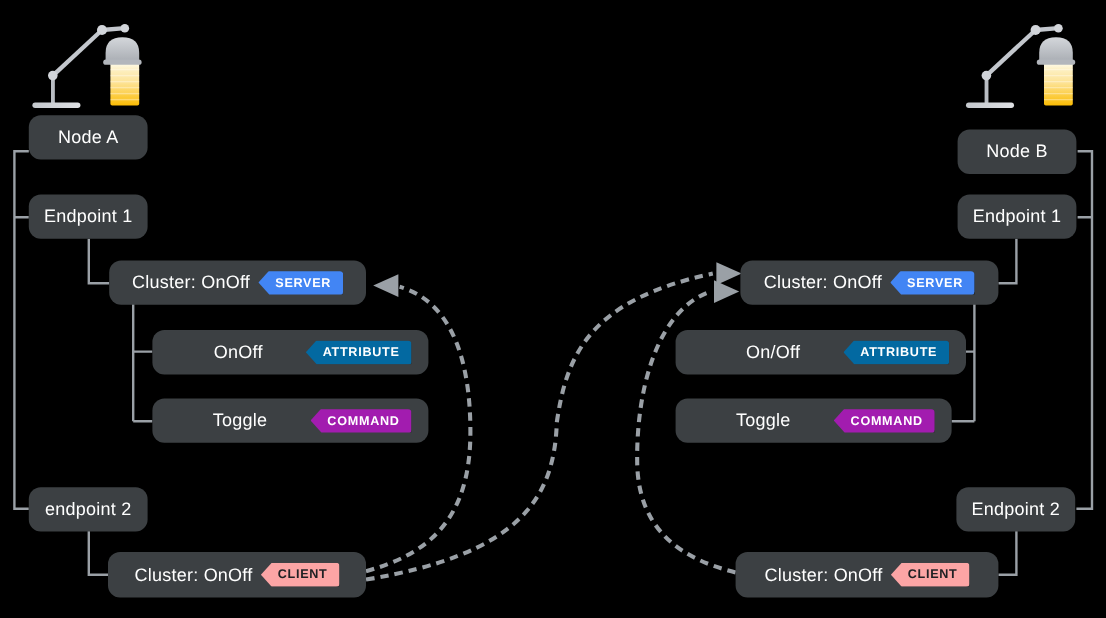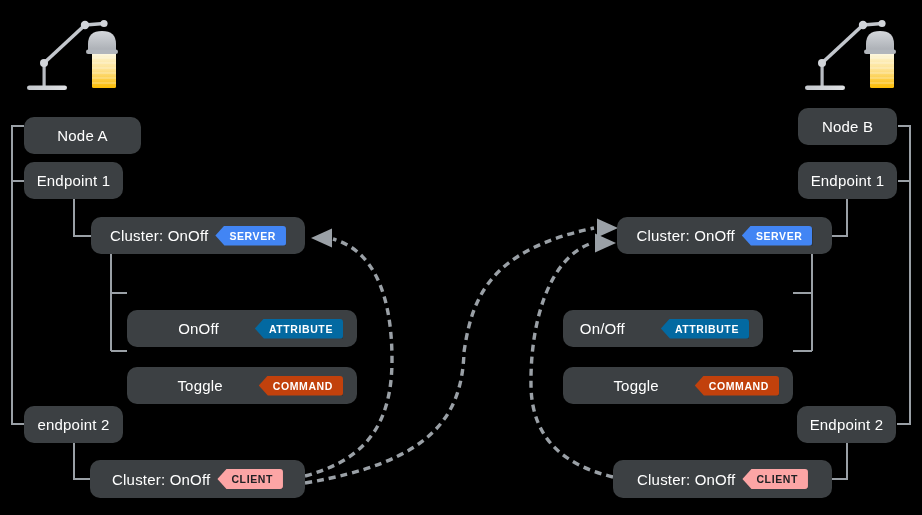--- a/index.html
+++ b/index.html
@@ -7,31 +7,31 @@
     position:relative;width:922px;height:515px;background:#000;overflow:hidden;
     font-family:"Liberation Sans",sans-serif;
   }
   .overlay{position:absolute;left:0;top:0;width:922px;height:515px;}
   .box{
     position:absolute;background:#3c4043;border-radius:10px;color:#fff;
     display:flex;align-items:center;justify-content:center;
     font-size:15px;font-weight:500;letter-spacing:.2px;white-space:nowrap;
   }
   .cluster{gap:7px;}
-  .item{justify-content:flex-end;padding-right:14px;gap:36px;box-sizing:border-box;margin-top:35px;}
+  .item{justify-content:flex-end;padding-right:14px;gap:36px;box-sizing:border-box;}
   .badge{
     display:inline-block;height:20px;line-height:20px;
     padding:0 10px 0 14px;border-radius:3px;
     font-size:10.5px;font-weight:700;letter-spacing:.6px;
     clip-path:polygon(9px 0%,100% 0%,100% 100%,9px 100%,0% 50%);
     filter:drop-shadow(2px 2px 0 rgba(0,0,0,.35));
   }
   .badge.server{background:#4285f4;color:#fff;}
   .badge.attribute{background:#0369a1;color:#fff;}
-  .badge.command{background:#c2410c;color:#fff;}
+  .badge.command{background:#a21caf;color:#fff;}
   .badge.client{background:#fca5a5;color:#202124;font-weight:700;}
 </style>
 </head>
 <body>
 
 <div class="stage">
 
   <svg class="overlay" width="922" height="515" viewBox="0 0 922 515">
     <defs>
       <linearGradient id="gBeam" x1="0" y1="0" x2="0" y2="1">
@@ -84,21 +84,21 @@
       <path d="M305,483 C430,462 462,418 464,352 C472,297 490,250 594,228"></path>
       <path d="M613,477 C568,466 532,442 531,386 C530,324 548,258 592,243"></path>
     </g>
     <g fill="#9aa0a6">
       <polygon points="311,238 332,228.5 332,247.5"></polygon>
       <polygon points="618,228 597,218.5 597,237.5"></polygon>
       <polygon points="616,243 595,233.5 595,252.5"></polygon>
     </g>
   </svg>
 
-  <div class="box" style="left:24px;top:117px;width:117px;height:37px">
+  <div class="box" style="left:24px;top:96px;width:99px;height:37px">
     <span>Node A</span>
   </div>
 
   <div class="box" style="left:24px;top:162px;width:99px;height:37px">
     <span>Endpoint 1</span>
   </div>
 
   <div class="box cluster" style="left:91px;top:217px;width:214px;height:37px">
     <span>Cluster: OnOff</span>
     <span class="badge server">SERVER</span>
@@ -129,21 +129,21 @@
 
   <div class="box" style="left:798px;top:162px;width:99px;height:37px">
     <span>Endpoint 1</span>
   </div>
 
   <div class="box cluster" style="left:617px;top:217px;width:215px;height:37px">
     <span>Cluster: OnOff</span>
     <span class="badge server">SERVER</span>
   </div>
 
-  <div class="box item" style="left:563px;top:275px;width:200px;height:37px">
+  <div class="box item" style="left:563px;top:275px;width:242px;height:37px">
     <span>On/Off</span>
     <span class="badge attribute">ATTRIBUTE</span>
   </div>
 
   <div class="box item" style="left:563px;top:332px;width:230px;height:37px">
     <span>Toggle</span>
     <span class="badge command">COMMAND</span>
   </div>
 
   <div class="box" style="left:797px;top:406px;width:99px;height:37px">

